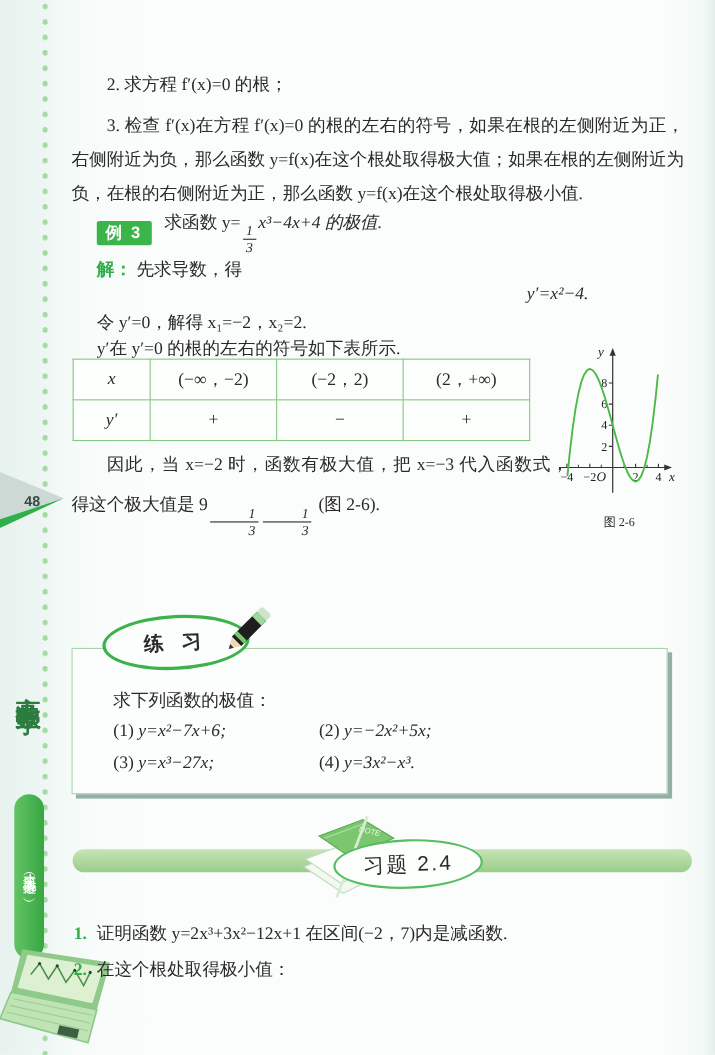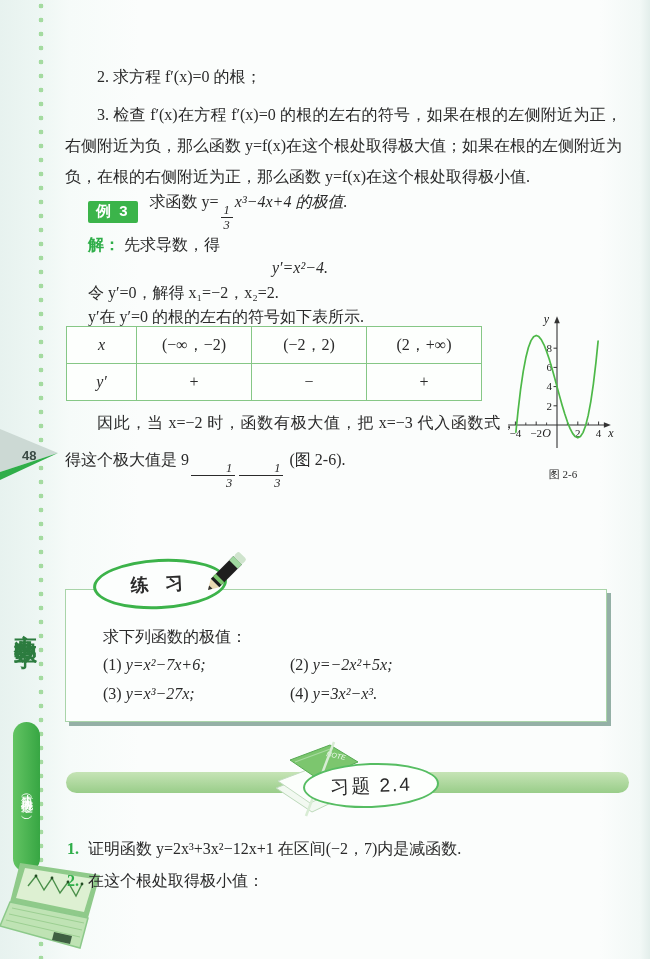--- a/index.html
+++ b/index.html
@@ -115,21 +115,21 @@
           <span class="fden">3</span>
         </span><span class="math">x³−4x+4 的极值.</span>
     </span>
   </div>
 
   <p class="abs" style="left:88px;top:235px">
     <span class="green" style="font-weight:bold">解：</span>
     <span>先求导数，得</span>
   </p>
 
-  <p class="abs math" style="left:65px;top:259px;width:470px;text-align:center">y′=x²−4.</p>
+  <p class="abs math" style="left:65px;top:259px;width:470px;text-align:right">y′=x²−4.</p>
 
   <p class="abs" style="left:88px;top:283px">令 y′=0，解得 x₁=−2，x₂=2.</p>
   <p class="abs" style="left:88px;top:307px">y′在 y′=0 的根的左右的符号如下表所示.</p>
 
   <table class="abs sign" style="left:66px;top:326px">
     <tbody>
         <tr>
       <th class="math">x</th>
       <td>(−∞，−2)</td>
       <td>(−2，2)</td>

